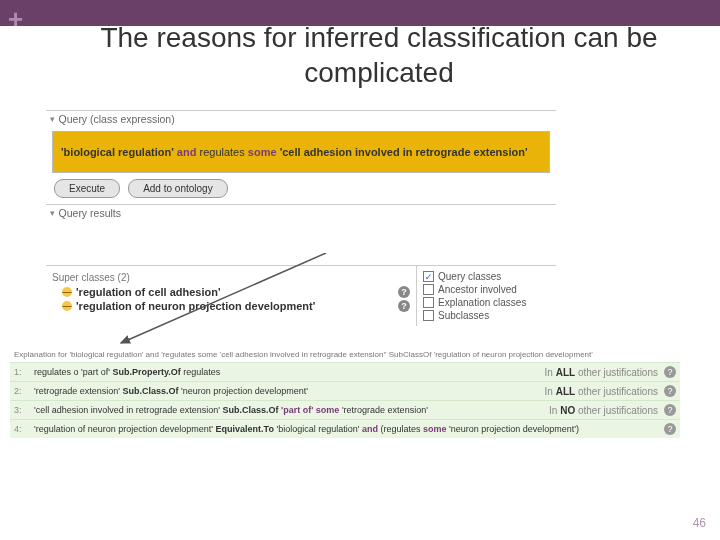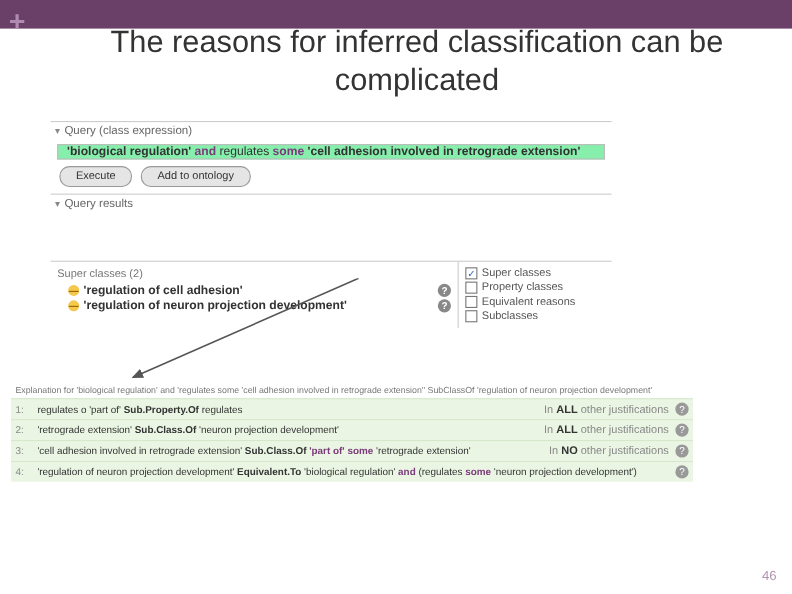--- a/index.html
+++ b/index.html
@@ -46,23 +46,23 @@
     display: flex;
     align-items: center;
     gap: 4px;
     padding: 2px 4px;
     border-top: 1px solid #ccc;
     color: #666;
   }
   .section-head .arrow { font-size: 9px; color: #888; }
   .query-box {
     border: 1px solid #bbb;
-    background: #86efac;
+    background: #eab308;
     margin: 4px 6px 6px 6px;
-    padding: 0 8px;
+    padding: 14px 8px;
     font-size: 11px;
     color: #333;
   }
   .query-box .st { color: #333; font-weight: bold;}
   .query-box .kw { color: #7a3a7a; font-weight: bold; }
   .btn-row { margin: 0 6px 6px 8px; display:flex; gap:8px;}
   .btn {
     border: 1px solid #999;
     border-radius: 9px;
     background: #e5e5e5;
@@ -124,21 +124,21 @@
   .arrow-svg {
     position:absolute;
     top: 253px;
     left: 116px;
   }
 
   .explain {
     position:absolute;
     top: 350px;
     left: 10px;
-    width: 620px;
+    width: 670px;
     font-size: 9px;
     color:#555;
   }
   .expl-head {
     font-size: 8px;
     color:#777;
     padding: 0 4px 3px 4px;
   }
   .just-row {
     display:flex;
@@ -206,29 +206,29 @@
       </div>
       <div class="super-item">
         <span class="bullet">—</span>
         <span>'regulation of neuron projection development'</span>
         <span class="qmark">?</span>
       </div>
     </div>
     <div class="res-right">
       <div class="chk-row">
           <span class="chk">✓</span>
-          <span>Super classes</span>
+          <span>Query classes</span>
         </div>
       <div class="chk-row">
           <span class="chk"></span>
-          <span>Property classes</span>
+          <span>Ancestor involved</span>
         </div>
       <div class="chk-row">
           <span class="chk"></span>
-          <span>Equivalent reasons</span>
+          <span>Explanation classes</span>
         </div>
       <div class="chk-row">
           <span class="chk"></span>
           <span>Subclasses</span>
         </div>
     </div>
   </div>
 </div>
 
 <svg class="arrow-svg" width="220" height="100">

